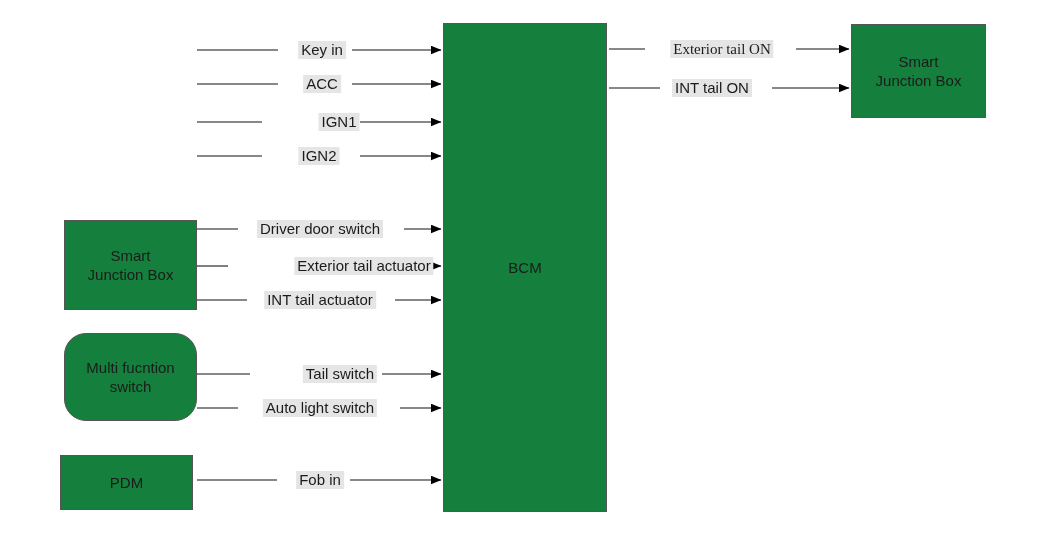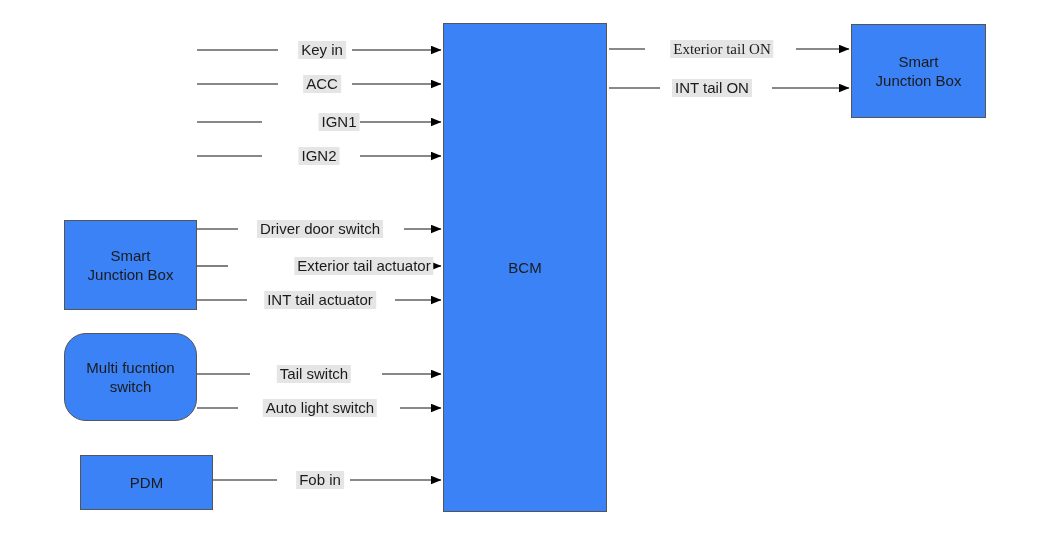--- a/index.html
+++ b/index.html
@@ -21,21 +21,21 @@
     position: absolute;
     left: 0;
     top: 0;
     width: 1050px;
     height: 535px;
   }
   .node-box {
     position: absolute;
     box-sizing: border-box;
     border: 1px solid #555555;
-    background: #3b82f6;
+    background: #15803d;
     display: flex;
     align-items: center;
     justify-content: center;
     text-align: center;
     color: #1b1b1b;
     font-size: 15px;
     line-height: 19px;
     font-family: "Liberation Sans", sans-serif;
   }
   .node-label {
@@ -101,37 +101,37 @@
   <div class="node-box" style="left: 64px; top: 220px; width: 133px; height: 90px; border-color: rgb(85, 85, 85); color: rgb(27, 27, 27);">
     <span class="node-label">Smart
 Junction Box</span>
   </div>
 
   <div class="node-box" style="left: 64px; top: 333px; width: 133px; height: 88px; border-color: rgb(85, 85, 85); color: rgb(27, 27, 27); border-radius: 22px;">
     <span class="node-label">Multi fucntion
 switch</span>
   </div>
 
-  <div class="node-box" style="left: 80px; top: 455px; width: 133px; height: 55px; border-color: rgb(85, 85, 85); color: rgb(27, 27, 27);">
+  <div class="node-box" style="left: 60px; top: 455px; width: 133px; height: 55px; border-color: rgb(85, 85, 85); color: rgb(27, 27, 27);">
     <span class="node-label">PDM</span>
   </div>
 
   <div class="node-box" style="left: 851px; top: 24px; width: 135px; height: 94px; border-color: rgb(85, 85, 85); color: rgb(27, 27, 27);">
     <span class="node-label">Smart
 Junction Box</span>
   </div>
 
   <div id="edge-labels">
       <div class="edge-label" style="left: 322px; top: 50px; color: rgb(27, 27, 27);">Key in</div>
       <div class="edge-label" style="left: 322px; top: 84px; color: rgb(27, 27, 27);">ACC</div>
       <div class="edge-label" style="left: 319px; top: 122px; color: rgb(27, 27, 27); margin-left: 20px;">IGN1</div>
       <div class="edge-label" style="left: 319px; top: 156px; color: rgb(27, 27, 27);">IGN2</div>
       <div class="edge-label" style="left: 320px; top: 229px; color: rgb(27, 27, 27);">Driver door switch</div>
       <div class="edge-label" style="left: 320px; top: 266px; color: rgb(27, 27, 27); margin-left: 44px;">Exterior tail actuator</div>
       <div class="edge-label" style="left: 320px; top: 300px; color: rgb(27, 27, 27);">INT tail actuator</div>
-      <div class="edge-label" style="left: 314px; top: 374px; color: rgb(27, 27, 27); text-align: right;">Tail switch</div>
+      <div class="edge-label" style="left: 340px; top: 374px; color: rgb(27, 27, 27); text-align: right;">Tail switch</div>
       <div class="edge-label" style="left: 320px; top: 408px; color: rgb(27, 27, 27);">Auto light switch</div>
       <div class="edge-label" style="left: 320px; top: 480px; color: rgb(27, 27, 27);">Fob in</div>
       <div class="edge-label" style="left: 722px; top: 49px; color: rgb(27, 27, 27); font-family: Liberation Serif, serif;">Exterior tail ON</div>
       <div class="edge-label" style="left: 712px; top: 88px; color: rgb(27, 27, 27);">INT tail ON</div>
     </div>
 
 </div>
 
 </body></html>

